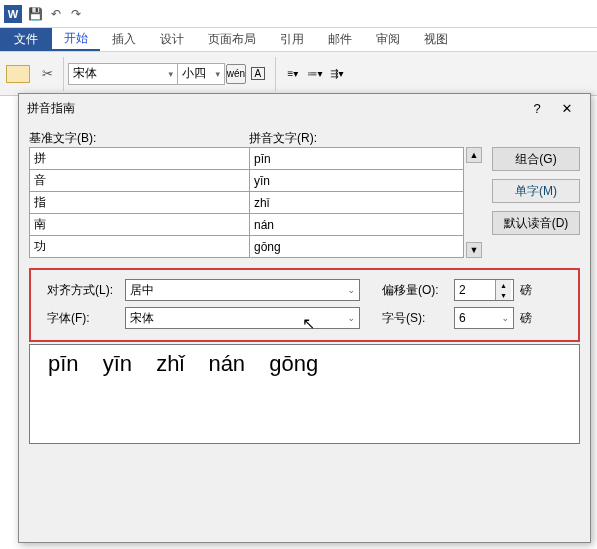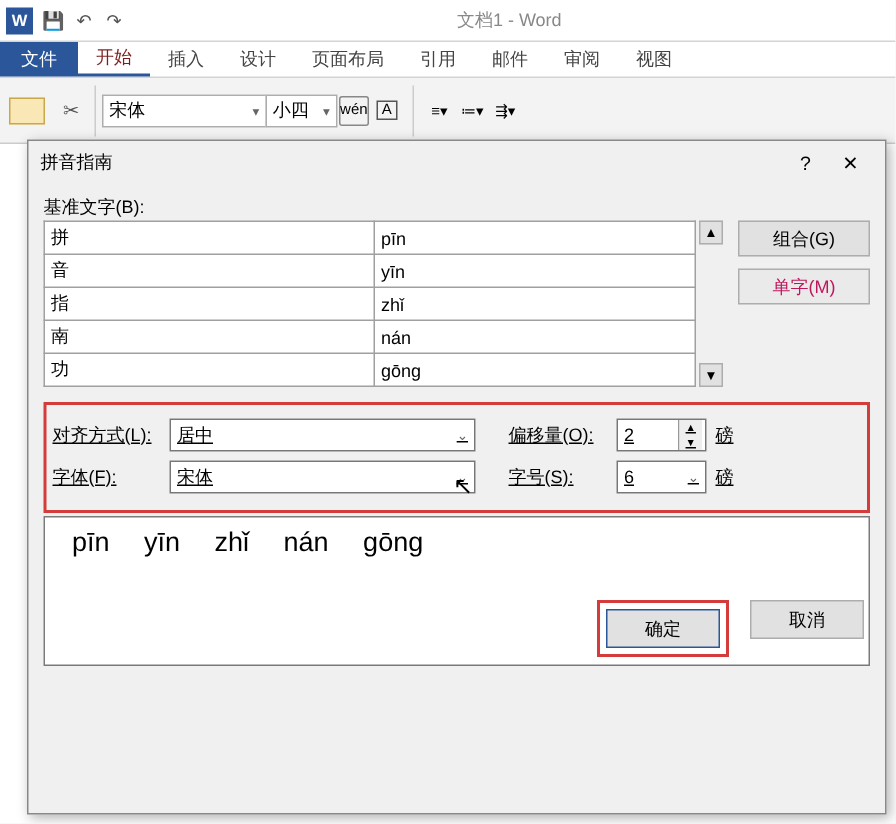--- a/index.html
+++ b/index.html
@@ -8,21 +8,21 @@
   
   .titlebar { height: 28px; background: #fff; border-bottom: 1px solid #d4d4d4; display: flex; align-items: center; padding: 0 4px; font-size: 12px; color: #555; }
   .titlebar .wlogo { width: 18px; height: 18px; background: #2b579a; color: #fff; display: flex; align-items: center; justify-content: center; font-weight: bold; font-size: 11px; margin-right: 4px; }
   .titlebar .qicon { width: 16px; height: 16px; display: flex; align-items: center; justify-content: center; margin: 0 2px; font-size: 12px; cursor: pointer; }
   .titlebar .doctitle { flex: 1; text-align: center; color: #888; }
 
   
   .ribbon-tabs { height: 24px; display: flex; align-items: stretch; border-bottom: 1px solid #d4d4d4; background: #fff; font-size: 12px; }
   .ribbon-tabs .file-tab { background: #2b579a; color: #fff; padding: 0 14px; display: flex; align-items: center; cursor: pointer; }
   .ribbon-tabs .tab { padding: 0 12px; display: flex; align-items: center; cursor: pointer; color: #444; }
-  .ribbon-tabs .tab.active { color: #7f1d1d; border-bottom: 2px solid #2b579a; }
+  .ribbon-tabs .tab.active { color: #1d4ed8; border-bottom: 2px solid #2b579a; }
 
   
   .ribbon-row { height: 44px; background: #f3f3f3; border-bottom: 1px solid #ccc; display: flex; align-items: center; font-size: 12px; position: relative; }
   .paste-group { display: flex; flex-direction: column; align-items: center; padding: 0 6px; gap: 1px; }
   .paste-icon { width: 24px; height: 18px; background: #f9e7b6; border: 1px solid #c9a84a; }
   .cut-icon { font-size: 13px; color: #555; }
   .font-select { height: 22px; border: 1px solid #adadad; background: #fff; font-size: 12px; padding: 0 4px; display: flex; align-items: center; cursor: pointer; }
   .font-name { width: 110px; justify-content: space-between; }
   .font-size { width: 48px; justify-content: space-between; margin-left: -1px; }
   .small-btn { width: 22px; height: 22px; display: flex; align-items: center; justify-content: center; border: 1px solid transparent; font-size: 10px; cursor: pointer; }
@@ -30,70 +30,69 @@
   .style-chip { width: 68px; height: 38px; border: 1px solid #ccc; background: #fff; display: flex; align-items: center; justify-content: center; font-size: 11px; color: #444; }
 
   
   .dialog { position: absolute; left: 18px; top: 93px; width: 573px; height: 450px; background: #f0f0f0; border: 1px solid #888; box-shadow: 2px 2px 8px rgba(0,0,0,.3); }
   .dlg-title { height: 28px; display: flex; align-items: center; padding: 0 8px; font-size: 12px; }
   .dlg-title .t { flex: 1; }
   .win-btn { width: 30px; height: 24px; display: flex; align-items: center; justify-content: center; cursor: pointer; font-size: 13px; }
 
   .dlg-body { padding: 4px 10px; font-size: 12px; position: relative; }
 
-  .cols-header { display: flex; margin-top: 4px; }
+  .cols-header { display: flex; margin-top: 4px; justify-content: center; }
   .cols-header .lbl-base { width: 220px; }
   .cols-header .lbl-ruby { flex: 1; }
 
   .grid-wrap { display: flex; }
   .grid { flex: 1; }
   .grid table { width: 100%; border-collapse: collapse; }
   .grid td { border: 1px solid #a0a0a0; height: 22px; padding: 0 4px; background: #fff; font-size: 12px; }
   .grid td.base { width: 220px; }
   .scroll-col { width: 16px; display: flex; flex-direction: column; justify-content: space-between; margin-left: 2px; }
   .scroll-btn { width: 16px; height: 16px; background: #e1e1e1; border: 1px solid #adadad; font-size: 9px; display: flex; align-items: center; justify-content: center; cursor: pointer; }
 
   .side-btns { width: 88px; margin-left: 10px; display: flex; flex-direction: column; gap: 8px; }
   .side-btn { height: 24px; border: 1px solid #adadad; background: #e1e1e1; font-size: 12px; cursor: pointer; }
-  .side-btn.disabled { color: #be185d; background: #eaeaea; }
-
-  .red-box { border: 2px solid #d43b3b; margin-top: 10px; padding: 6px 4px 8px; text-decoration: underline; }
+  .side-btn.disabled { color: #0c4a6e; background: #eaeaea; }
+
+  .red-box { border: 2px solid #d43b3b; margin-top: 10px; padding: 6px 16px 8px; }
   .form-row { display: flex; align-items: center; height: 28px; gap: 6px; }
   .form-row .lbl { width: 72px; }
   .dd { height: 22px; border: 1px solid #777; background: #fff; display: flex; align-items: center; justify-content: space-between; padding: 0 4px; font-size: 12px; cursor: pointer; }
-  .dd.big { width: 204px; }
+  .dd.big { width: 235px; }
   .dd.small { width: 60px; }
   .spinner { width: 60px; height: 22px; border: 1px solid #777; background: #fff; display: flex; align-items: stretch; }
   .spinner input { border: none; width: 40px; padding: 0 4px; font-size: 12px; outline: none; }
   .spin-btns { width: 16px; display: flex; flex-direction: column; border-left: 1px solid #999; }
   .spin-btns div { flex: 1; font-size: 7px; display: flex; align-items: center; justify-content: center; cursor: pointer; background: #eee; }
   .unit { width: 18px; }
 
   .preview-lbl { margin-top: 8px; }
   .preview-box { border: 1px solid #7a7a7a; background: #fff; height: 100px; margin-top: 2px; padding: 6px 14px; font-family: "SimSun", serif; }
-  .preview-box .pinyin { font-size: 18px; letter-spacing: 0px; word-spacing: 18px; margin-left: 4px; }
+  .preview-box .pinyin { font-size: 22px; letter-spacing: 0px; word-spacing: 18px; margin-left: 4px; }
   .preview-box .hanzi { font-size: 40px; letter-spacing: 0px; }
 
   .dlg-footer { position: absolute; bottom: 10px; right: 14px; display: flex; gap: 14px; }
   .ok-wrap { border: 2px solid #d43b3b; padding: 4px; }
   .dlg-btn { width: 76px; height: 26px; border: 1px solid #adadad; background: #e1e1e1; font-size: 12px; cursor: pointer; }
   .dlg-btn.ok { border: 1px solid #2b579a; }
 
   .cursor { position: absolute; left: 283px; top: 192px; font-size: 16px; color: #000; pointer-events: none; }
   .chev { font-size: 9px; color: #666; }
 </style>
 </head>
 <body>
 
 <div class="titlebar">
   <div class="wlogo">W</div>
   <div class="qicon">💾</div>
   <div class="qicon">↶</div>
   <div class="qicon">↷</div>
-  <div class="doctitle">文档1 - Word</div>
 </div>
 
 <div class="ribbon-tabs">
   <div class="file-tab">文件</div>
   <div class="tab active">开始</div>
   <div class="tab">插入</div>
   <div class="tab">设计</div>
   <div class="tab">页面布局</div>
   <div class="tab">引用</div>
   <div class="tab">邮件</div>
@@ -133,20 +132,21 @@
 <div class="dialog">
   <div class="dlg-title">
     <span class="t">拼音指南</span>
     <div class="win-btn">?</div>
     <div class="win-btn">✕</div>
   </div>
 
   <div class="dlg-body">
     <div class="cols-header">
       <div class="lbl-base"><span>基准文字(B):</span></div>
+      <div class="lbl-ruby"><span>拼音文字(R):</span></div>
     </div>
 
     <div class="grid-wrap">
       <div class="grid">
         <table>
           <tbody>
               <tr>
                 <td class="base">拼</td>
                 <td>pīn</td>
               </tr>
@@ -169,20 +169,21 @@
         </tbody>
           </table>
       </div>
       <div class="scroll-col">
         <div class="scroll-btn">▲</div>
         <div class="scroll-btn">▼</div>
       </div>
       <div class="side-btns">
         <button class="side-btn">组合(G)</button>
         <button class="side-btn disabled">单字(M)</button>
+        <button class="side-btn">默认读音(D)</button>
       </div>
     </div>
 
     <div class="cursor">↖</div>
 
     <div class="red-box">
       <div class="form-row">
         <div class="lbl">对齐方式(L):</div>
         <div class="dd big">
             <span>居中</span>
@@ -212,20 +213,14 @@
             <span class="chev">⌄</span>
           </div>
         <div class="unit">磅</div>
       </div>
     </div>
 
     <div class="preview-box">
       <div class="pinyin">pīn yīn zhǐ nán gōng</div>
     </div>
 
-    <div class="dlg-footer">
-      <div class="ok-wrap">
-        <button class="dlg-btn ok">确定</button>
-      </div>
-      <button class="dlg-btn">取消</button>
-    </div>
   </div>
 </div>
 
 </body></html>

